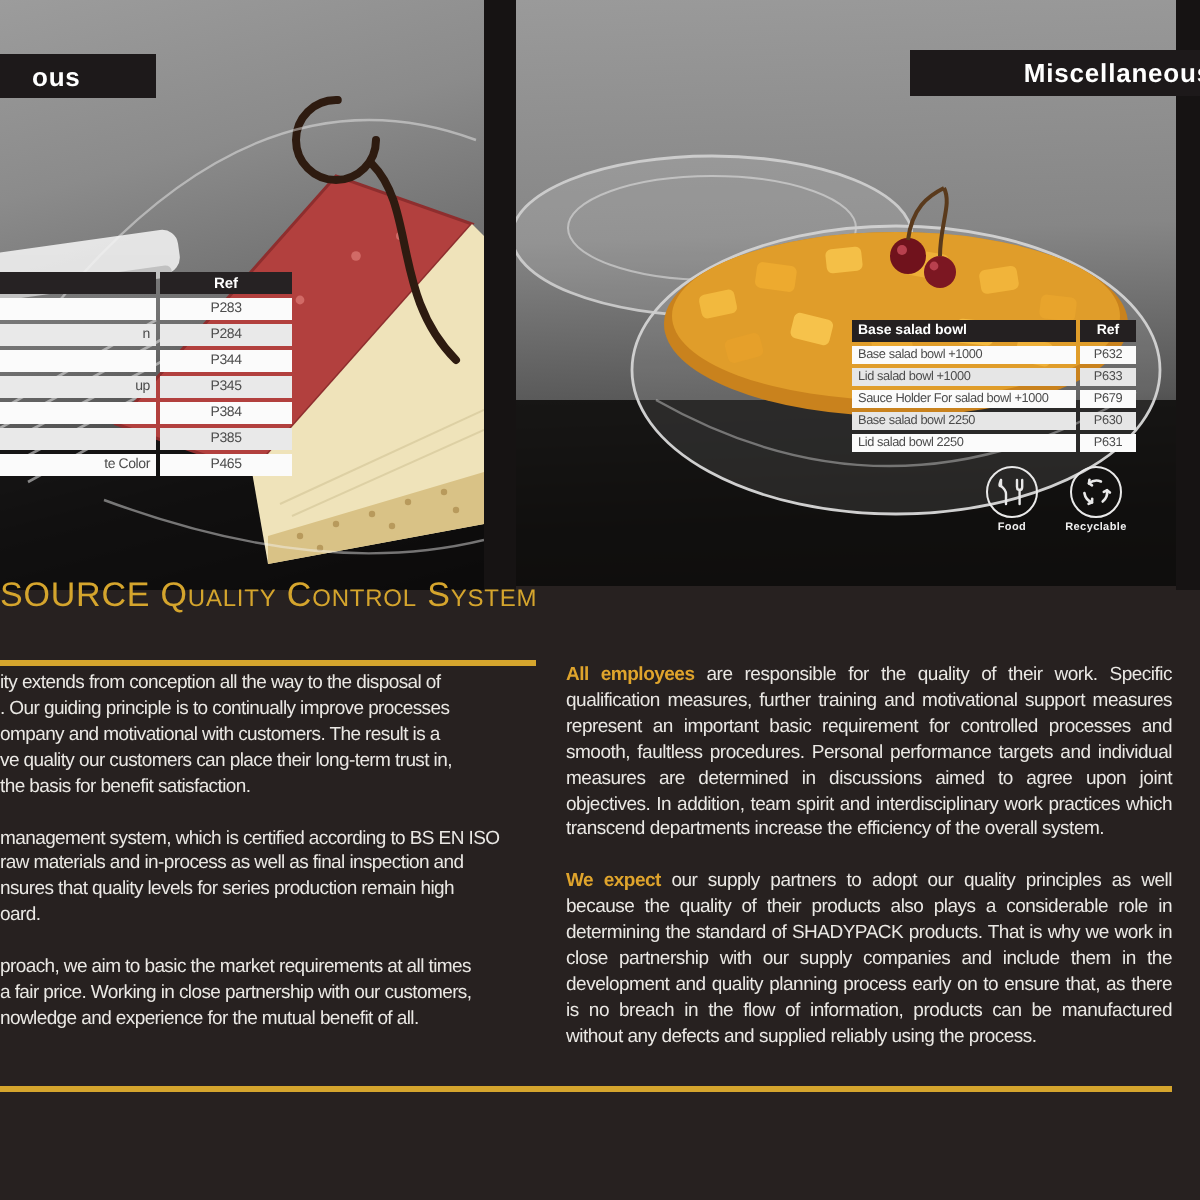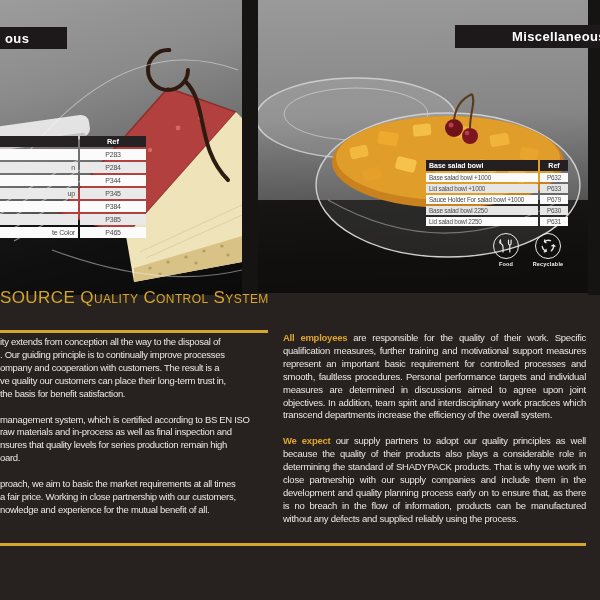--- a/index.html
+++ b/index.html
@@ -13,21 +13,21 @@
   .photo-left{left:0;width:242px;height:295px;
     background:linear-gradient(165deg,#9c9c9c 0%,#8b8b8b 28%,#6f6f6f 52%,#2e2e2e 76%,#0e0e0e 100%);}
   .photo-right{left:258px;width:330px;height:293px;
     background:linear-gradient(178deg,#9a9a9a 0%,#868686 40%,#565656 68%,#1a1817 88%,#0f0d0c 100%);}
   .gutter{position:absolute;left:242px;top:0;width:16px;height:295px;background:#161313;}
   .edge-strip{position:absolute;left:588px;top:0;width:12px;height:295px;background:#161313;}
 
   
   .hdr-bar{position:absolute;background:#1d191a;color:#fff;font-weight:bold;
     font-size:13px;letter-spacing:.4px;display:flex;align-items:center;}
-  .hdr-left{left:0;top:27px;width:62px;height:22px;padding-left:5px;}
+  .hdr-left{left:0;top:27px;width:62px;height:22px;padding-left:16px;}
   .hdr-right{left:455px;top:25px;width:151px;height:23px;justify-content:flex-end;}
 
   
   table.ref-table{border-collapse:separate;border-spacing:2px;position:absolute;}
   table.ref-table td,table.ref-table th{padding:0 3px;vertical-align:middle;}
   .tbl-left{left:-2px;top:134px;}
   .tbl-left th{background:#262223;color:#fff;font-size:7.5px;font-weight:bold;height:11px;}
   .tbl-left td{font-size:7px;color:#4c4c4c;height:11px;letter-spacing:-.2px;}
   .tbl-left .c-label{width:72px;text-align:right;}
   .tbl-left .c-ref{width:60px;text-align:center;}
@@ -283,21 +283,21 @@
   </div>
 </div>
 
 <div class="sec-title">SOURCE Quality Control System</div>
 <div class="title-rule"></div>
 
 <div class="col-left">
   <div class="para">
     <div class="line">ity extends from conception all the way to the disposal of</div>
     <div class="line">. Our guiding principle is to continually improve processes</div>
-    <div class="line">ompany and cooperation with customers. The result is a</div>
+    <div class="line">ompany and motivational with customers. The result is a</div>
     <div class="line">ve quality our customers can place their long-term trust in,</div>
     <div class="line">the basis for benefit satisfaction.</div>
   </div>
   <div class="para">
     <div class="line">management system, which is certified according to BS EN ISO</div>
     <div class="line">raw materials and in-process as well as final inspection and</div>
     <div class="line">nsures that quality levels for series production remain high</div>
     <div class="line">oard.</div>
   </div>
   <div class="para">

